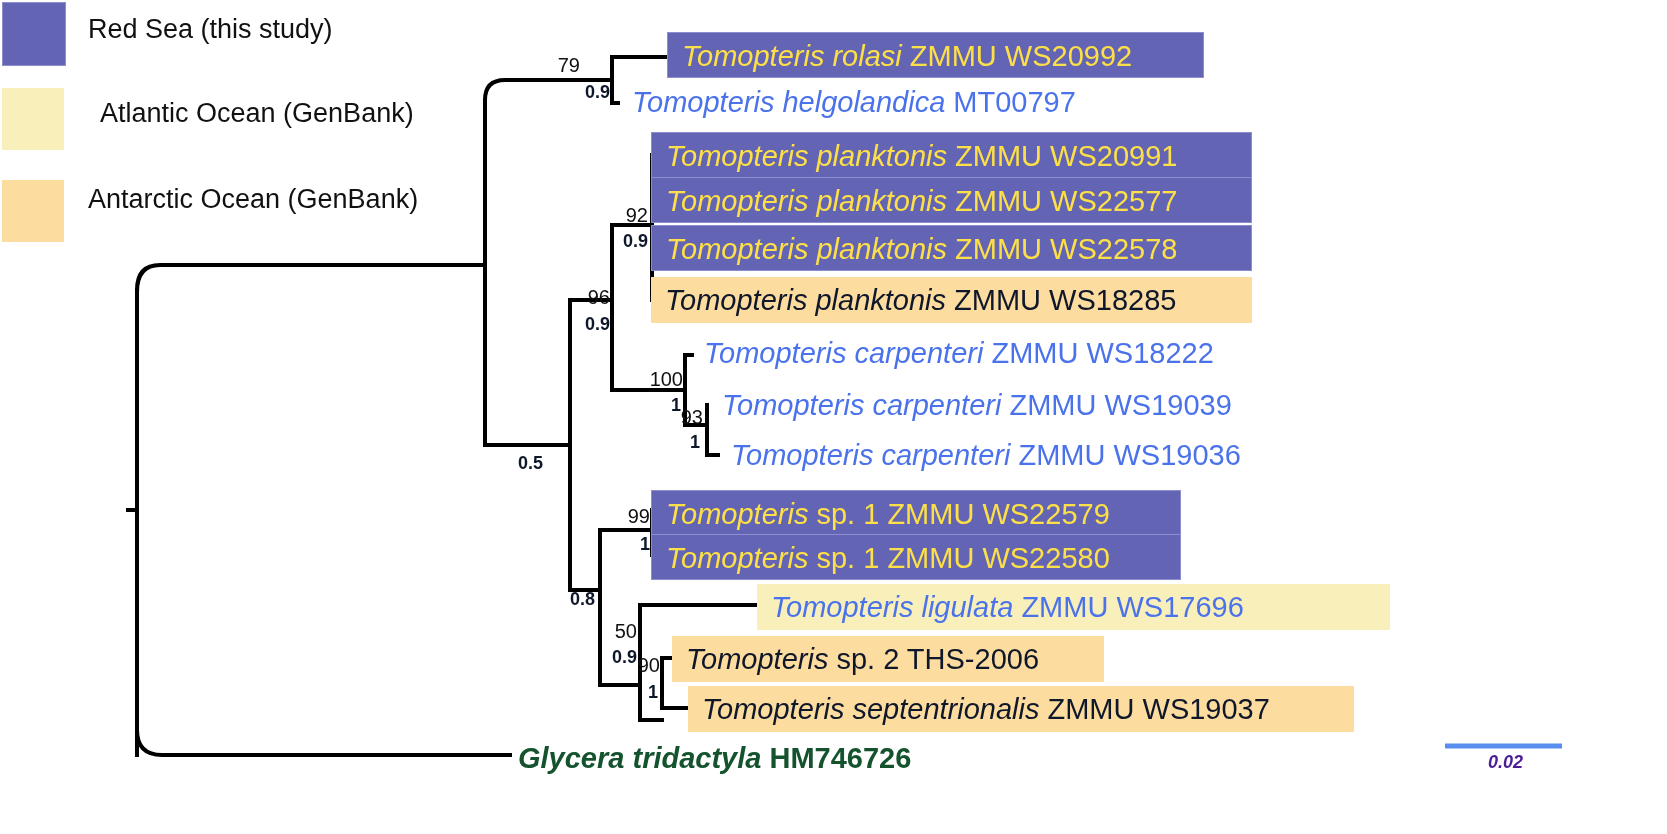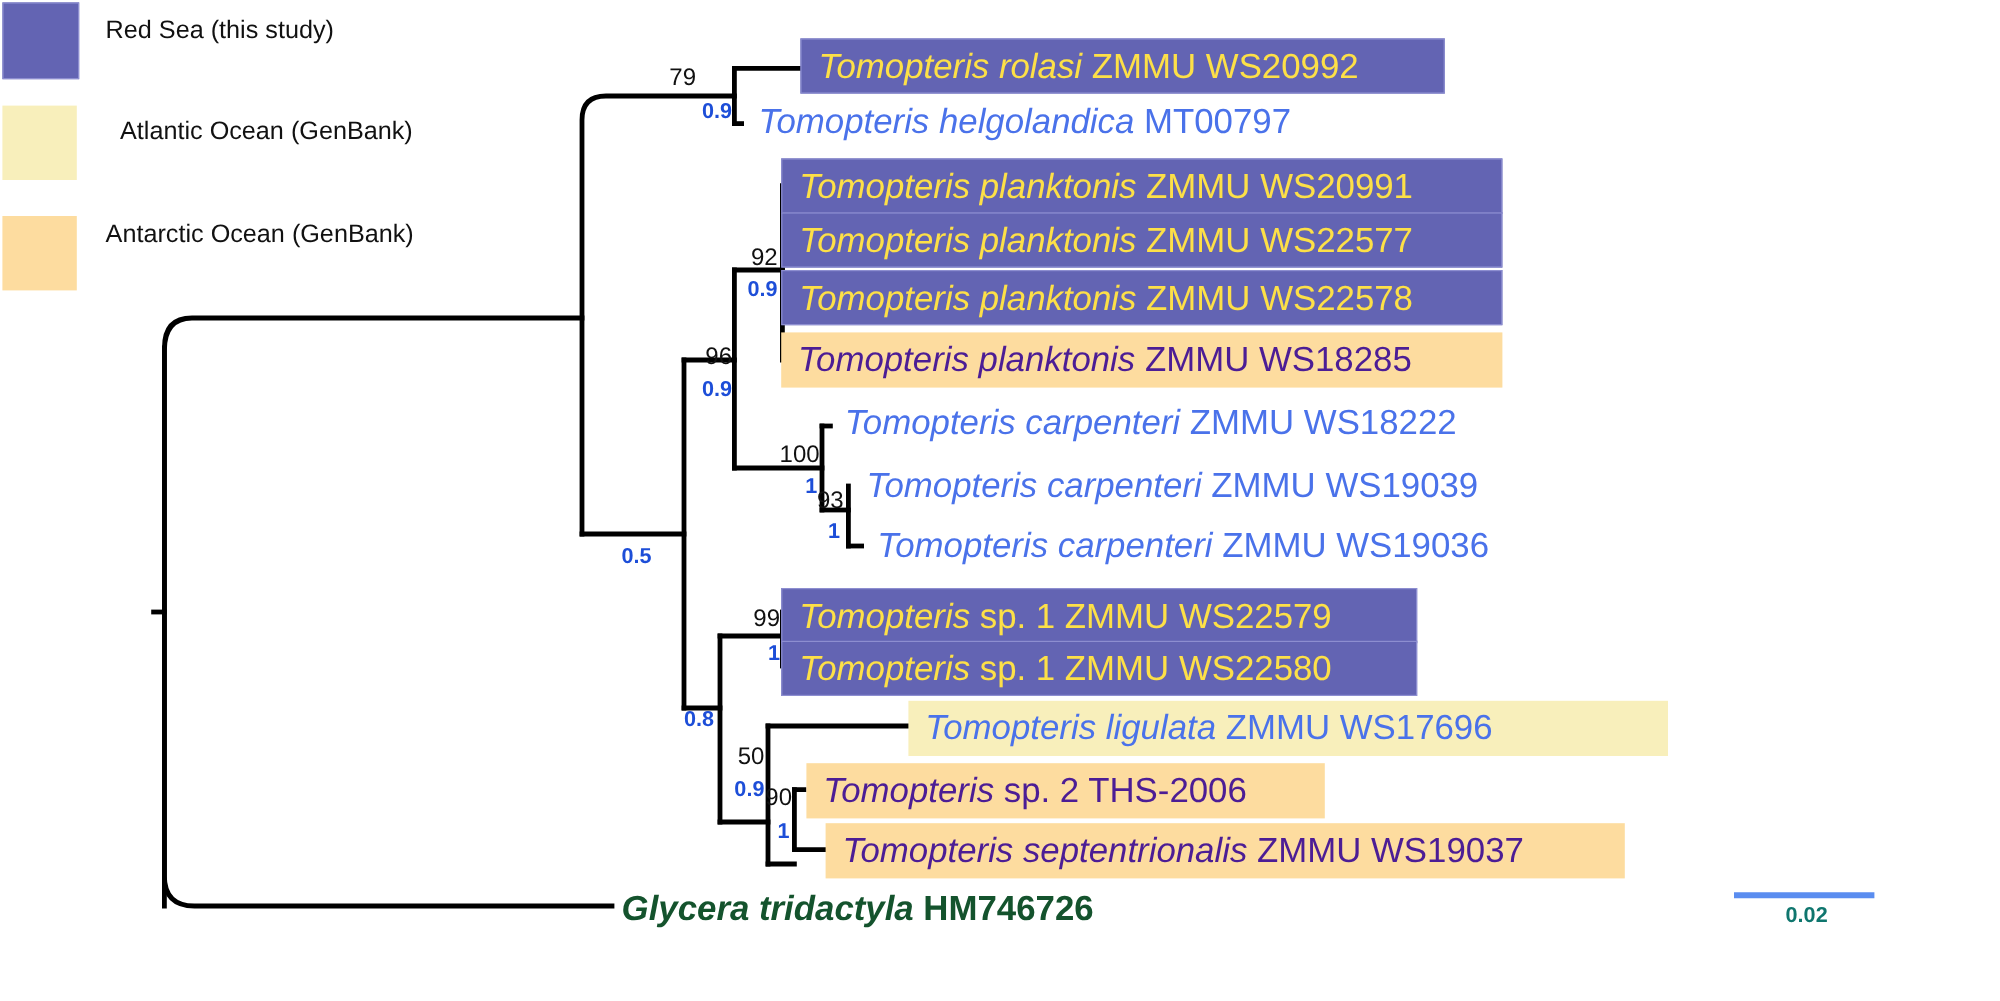--- a/index.html
+++ b/index.html
@@ -1,31 +1,31 @@
 <!DOCTYPE html>
 <html><head>
 <meta charset="utf-8">
 <style>
   html, body { margin: 0; padding: 0; background: #ffffff; }
   body { width: 1667px; height: 834px; position: relative; overflow: hidden;
          font-family: "Liberation Sans", "DejaVu Sans", sans-serif; }
   #tree { position: absolute; left: 0; top: 0; }
   .legend-swatch { position: absolute; left: 2px; width: 62px; height: 62px; }
-  .legend-label { position: absolute; left: 88px; font-size: 21px; color: #111; white-space: nowrap; }
+  .legend-label { position: absolute; left: 88px; font-size: 27px; color: #111; white-space: nowrap; }
   .tip { position: absolute; height: 46px; line-height: 46px; font-size: 29px; white-space: nowrap;
          padding: 0 12px 0 14px; box-sizing: border-box; }
   .tip i { font-style: italic; }
   .tip.red { background: #6364b3; color: #fde047; border: 1px solid #8d8ed0; }
   .tip.atl { background: #f8efbb; color: #4a72ea; }
-  .tip.ant { background: #fddc9f; color: #4c1d95; }
+  .tip.ant { background: #fddc9f; color: #0f172a; }
   .tip.none { background: transparent; color: #4a72ea; }
   .tip.outgroup { color: #14532d; font-weight: bold; background: transparent; padding-left: 8px; }
   .bs { position: absolute; font-size: 20px; color: #111; text-align: right; }
-  .pp { position: absolute; font-size: 18px; color: #1d4ed8; font-weight: bold; text-align: right; }
-  .scale-label { position: absolute; font-size: 18px; color: #0f766e; font-weight: bold; }
+  .pp { position: absolute; font-size: 18px; color: #0f172a; font-weight: bold; text-align: right; }
+  .scale-label { position: absolute; font-size: 18px; color: #4c1d95; font-weight: bold; font-style: italic; }
 </style>
 </head>
 <body>
 
 <svg id="tree" width="1667" height="834">
   <g id="branches" fill="none" stroke="#000" stroke-width="4" stroke-linecap="square">
       <path d="M128 510 H137"></path>
       <path d="M137 755 Q137 280 137 290 M137 290 Q137 265 160 265 H485"></path>
       <path d="M137 290 V730 Q137 755 162 755 H510"></path>
       <path d="M485 445 V100 Q485 80 505 80 H612"></path>

